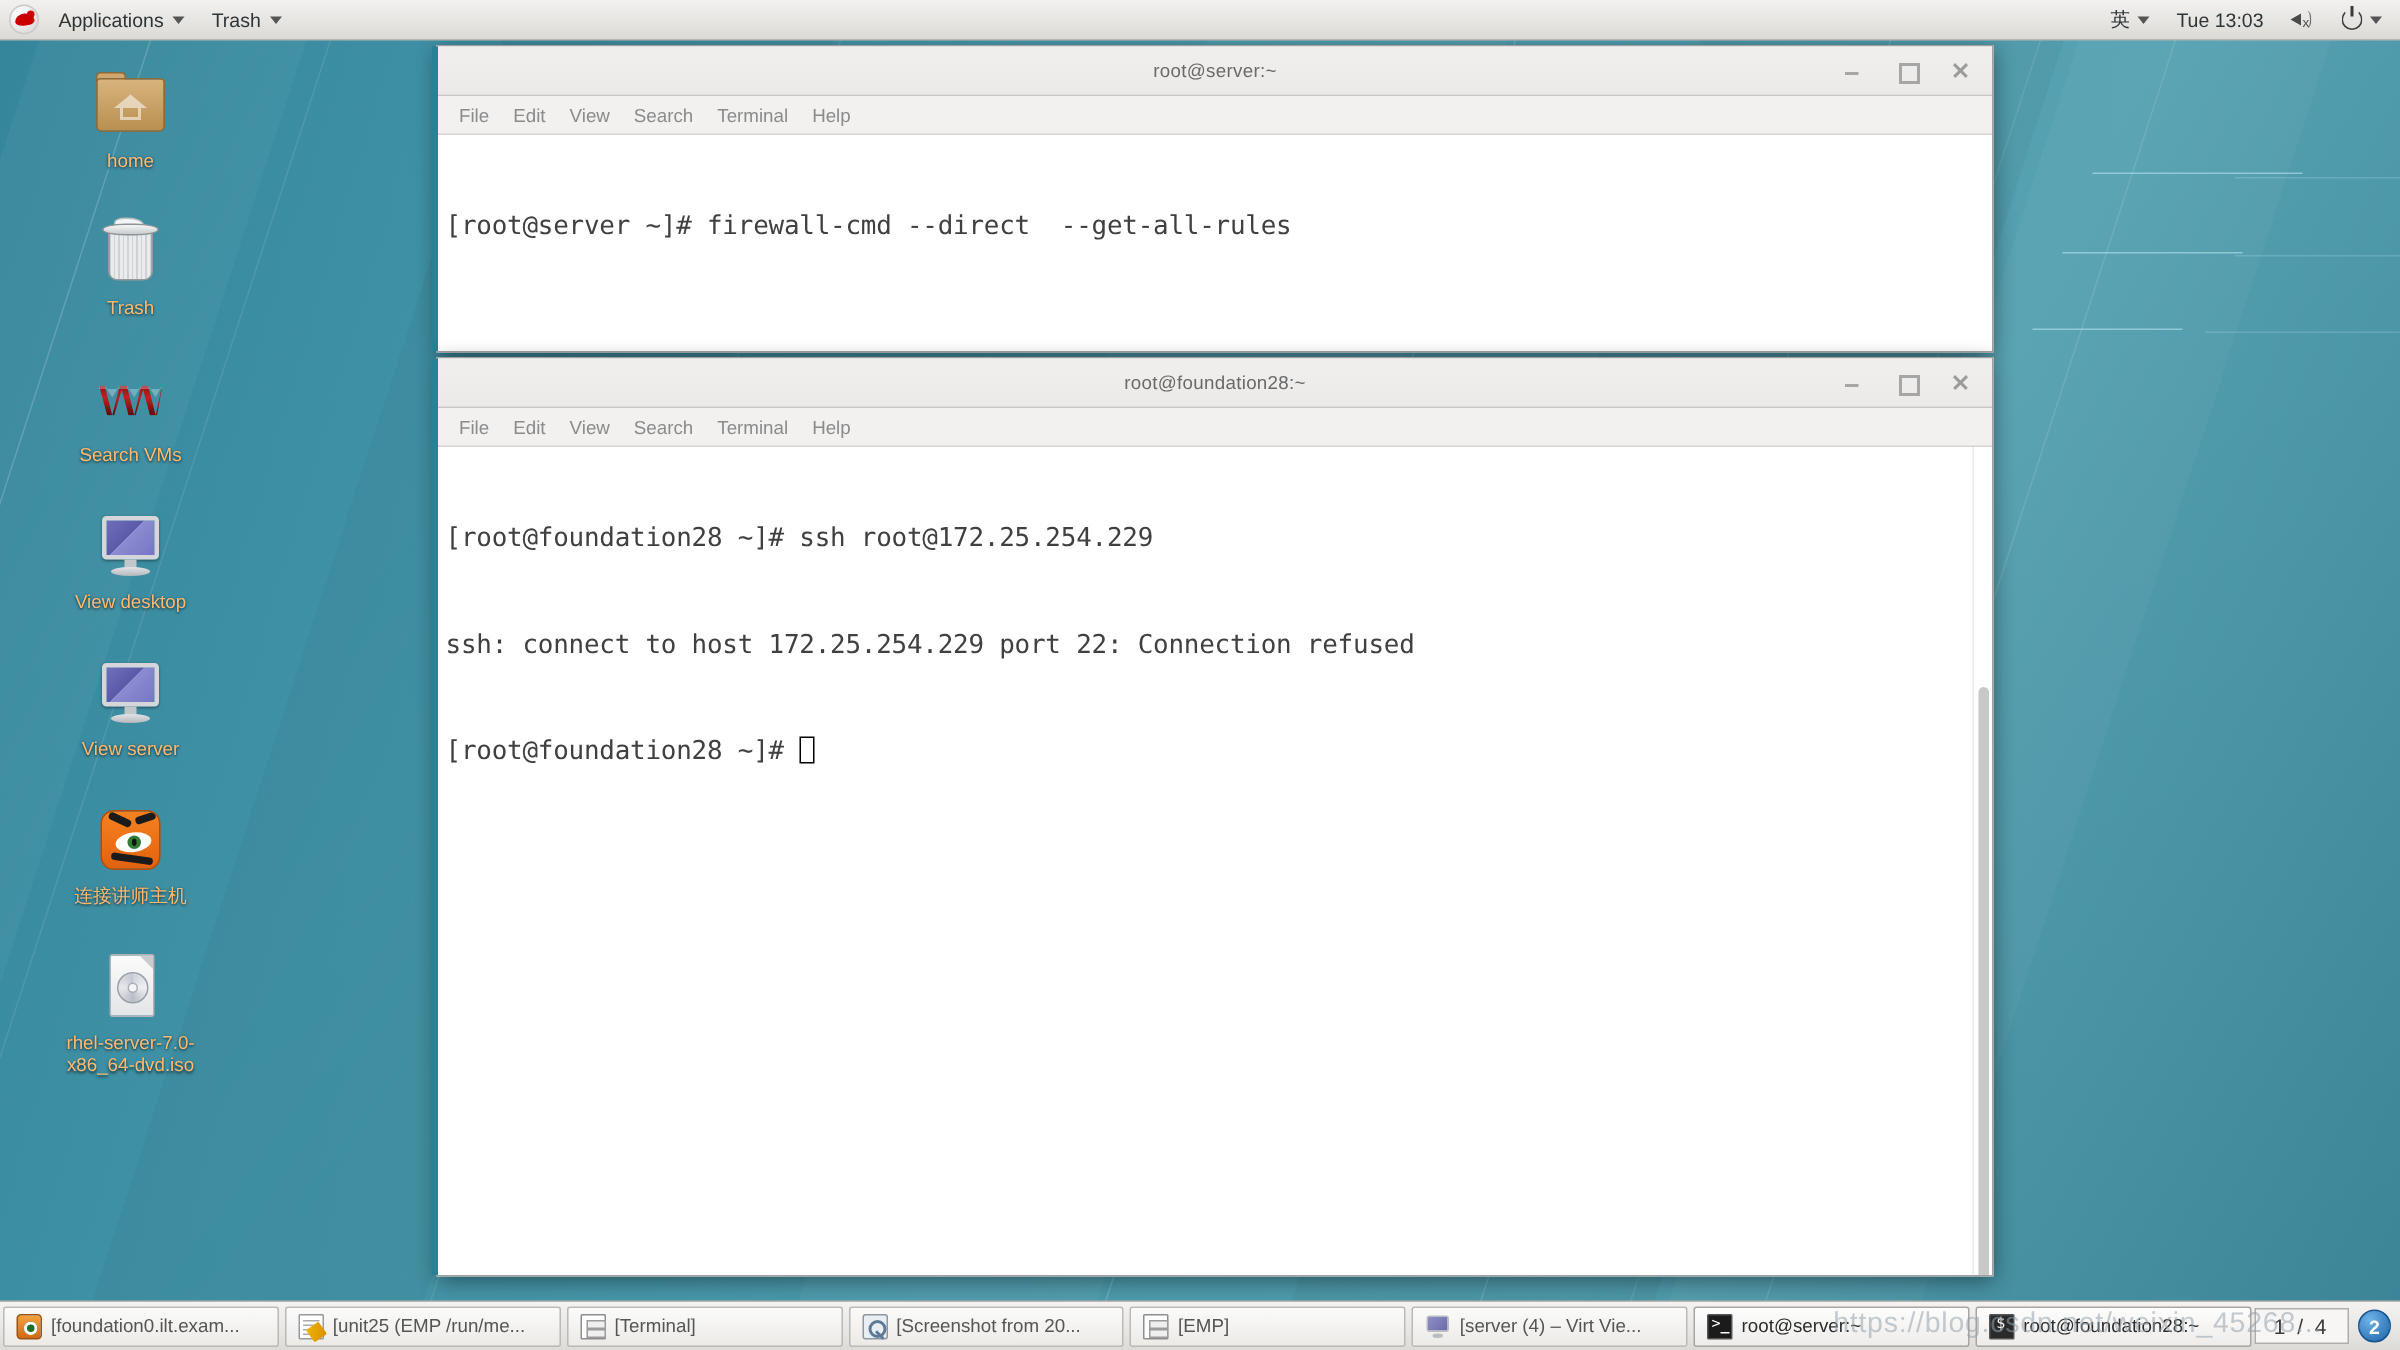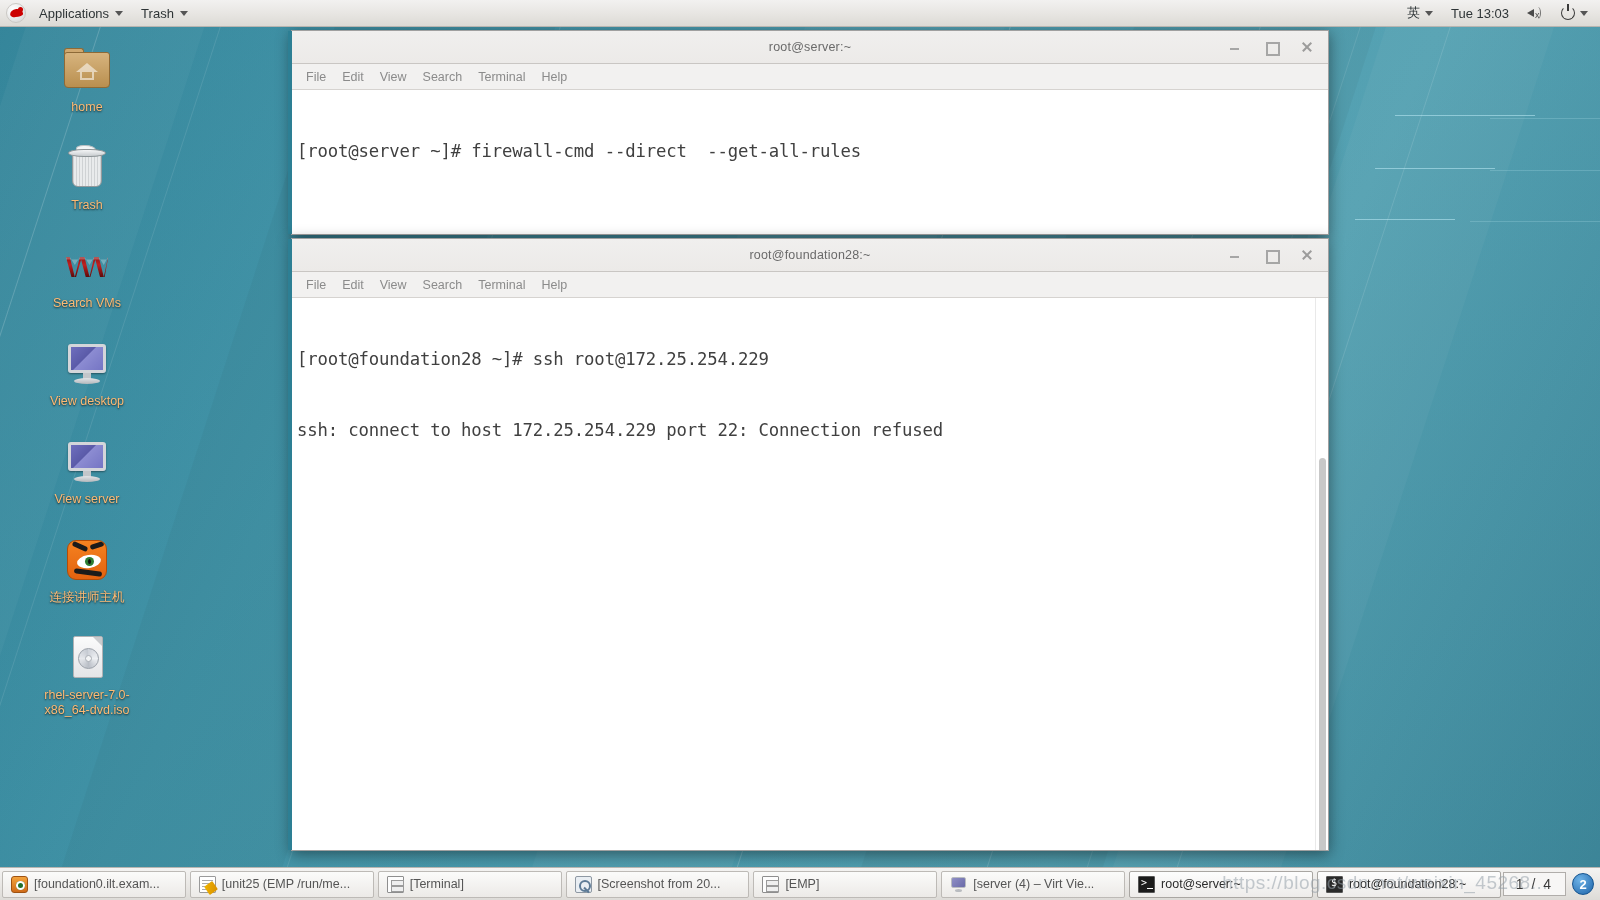--- a/index.html
+++ b/index.html
@@ -588,20 +588,21 @@
     <div class="mi">Edit</div>
     <div class="mi">View</div>
     <div class="mi">Search</div>
     <div class="mi">Terminal</div>
     <div class="mi">Help</div>
   </div>
   <div class="term-body">
     <div class="term-text">
       <div>[root@foundation28 ~]# ssh root@172.25.254.229</div>
       <div>ssh: connect to host 172.25.254.229 port 22: Connection refused</div>
+      <div><span>[root@foundation28 ~]# </span><span class="cursor-block"></span></div>
     </div>
     <div class="term-scroll">
       <div class="thumb" style="top:160px; height:400px;"></div>
     </div>
   </div>
 </div>
 
 <div id="taskbar">
   <div class="task-btn">
     <span class="tb-icon ti-jar"></span>

